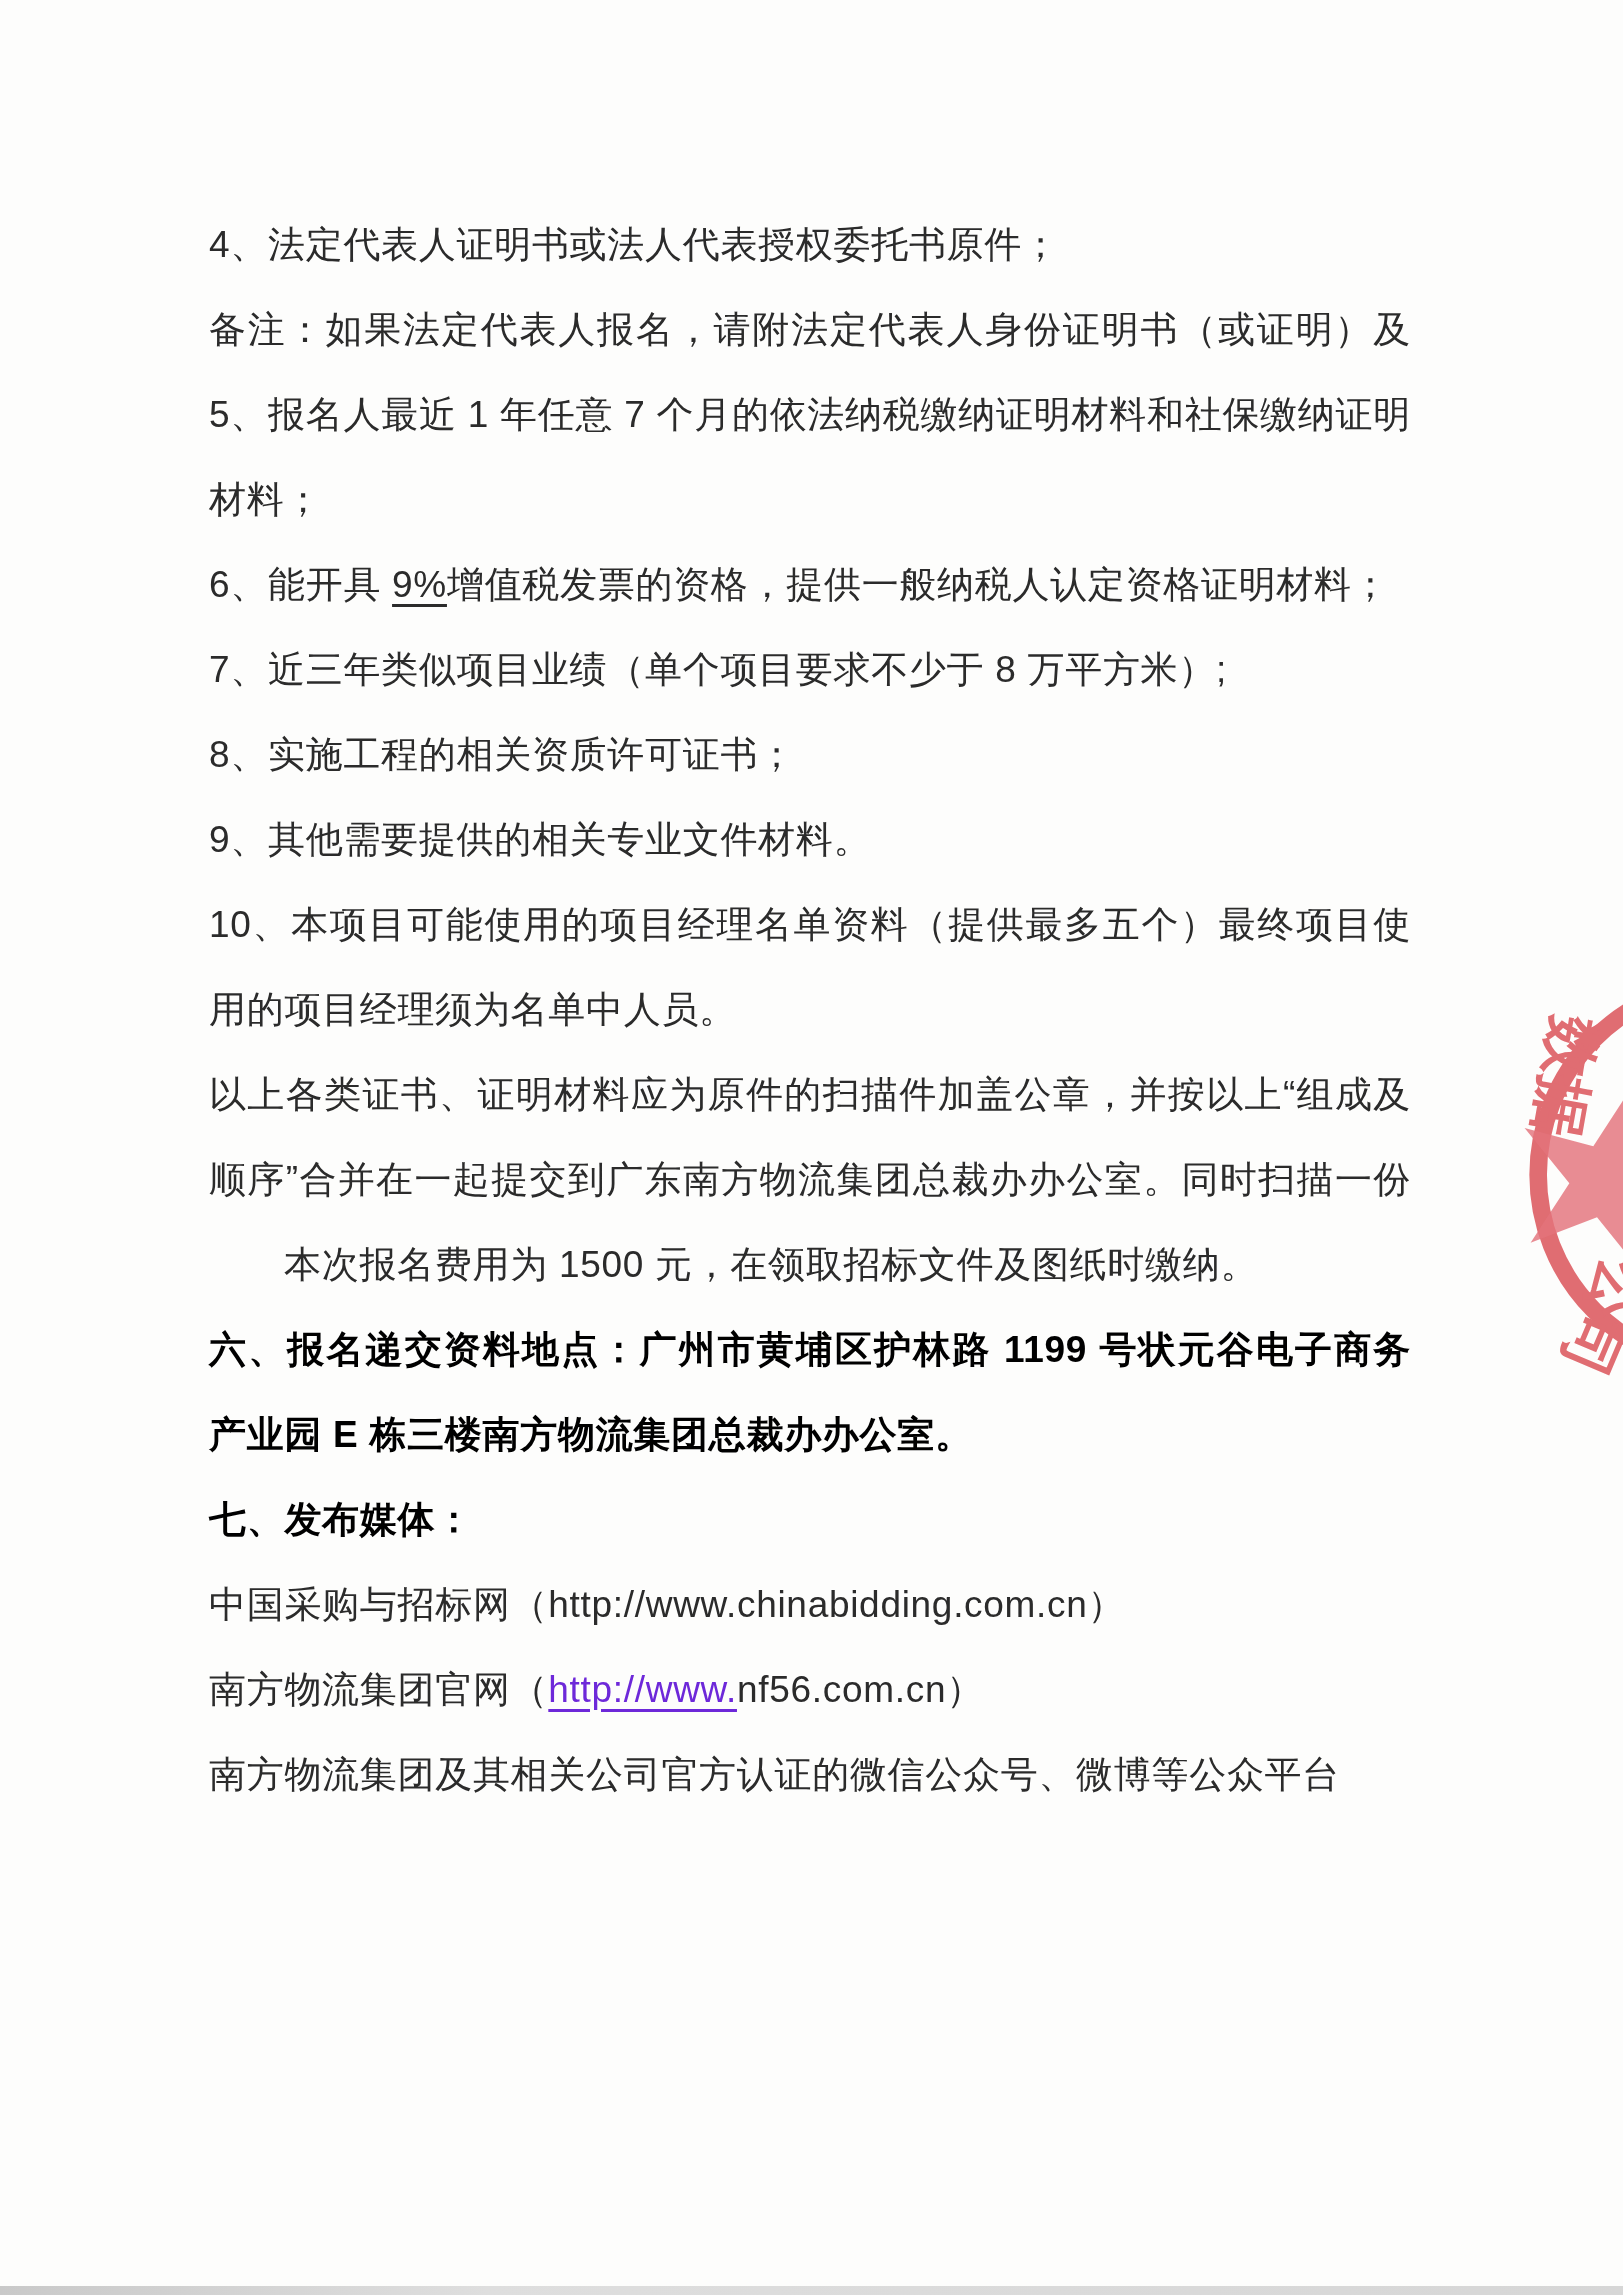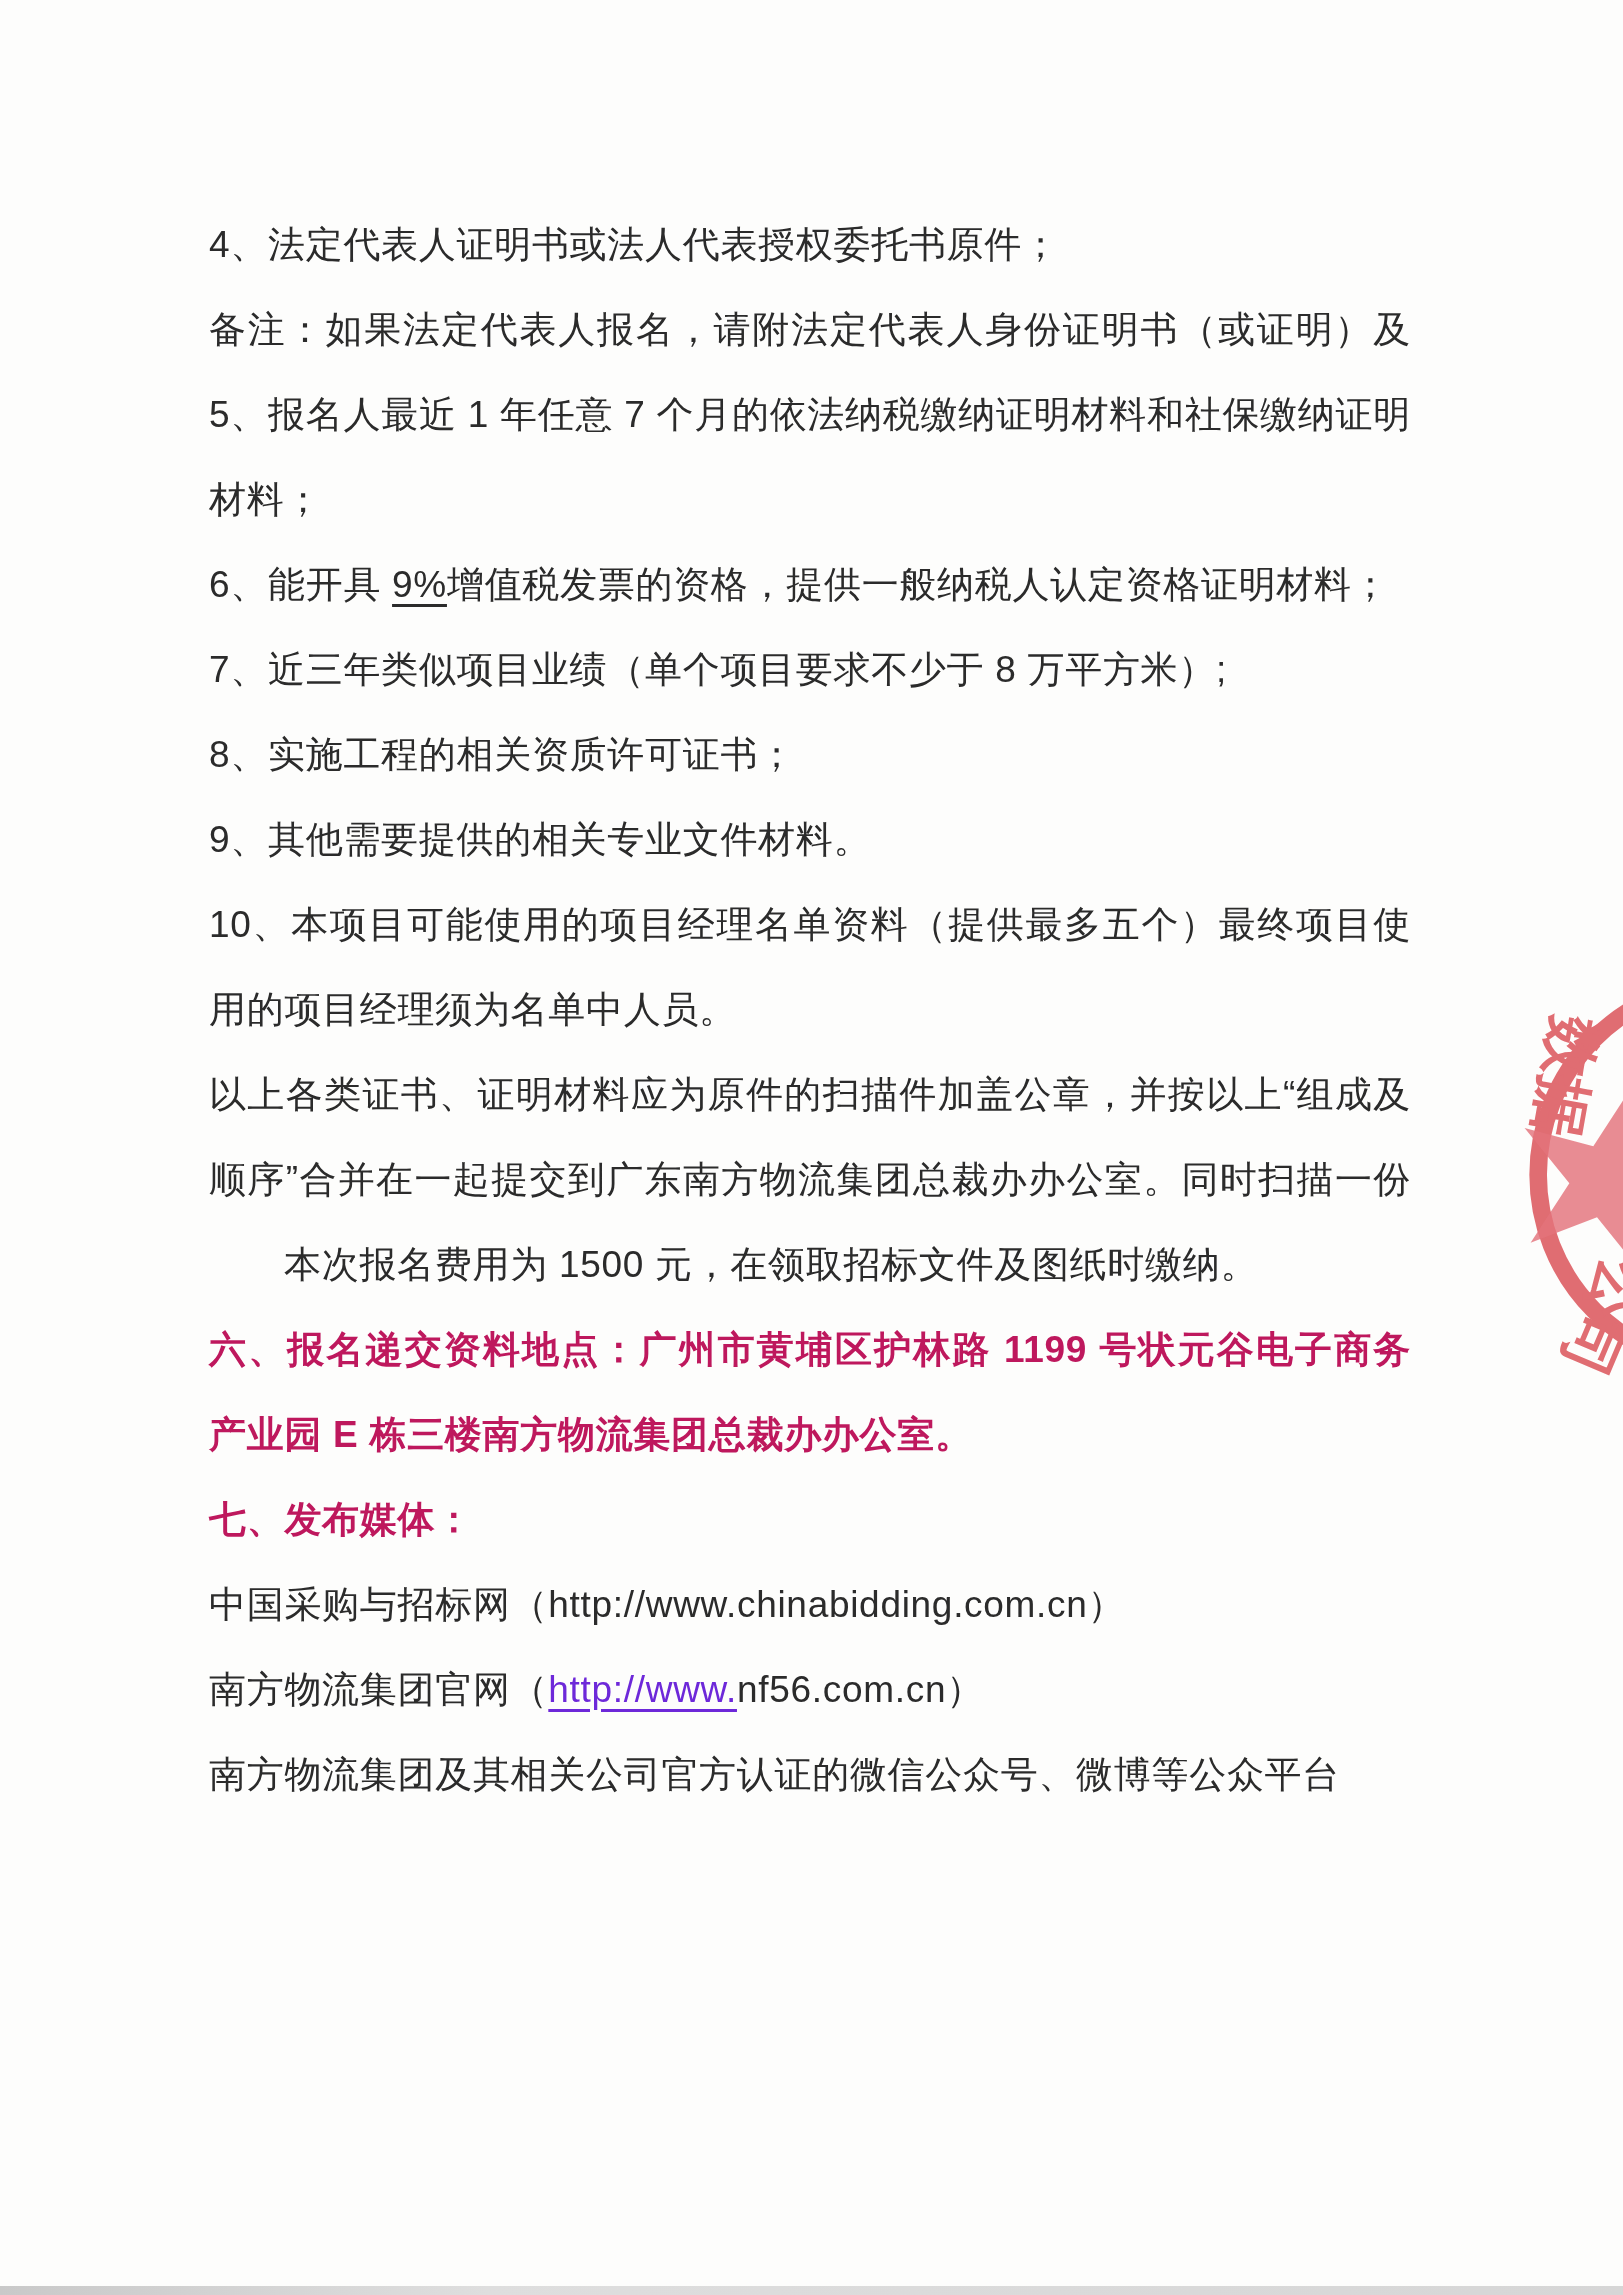--- a/index.html
+++ b/index.html
@@ -20,21 +20,21 @@
     line-height:85px;
     font-size:37px;
     letter-spacing:0.7px;
     white-space:nowrap;
   }
   .fill{
     white-space:normal;
     text-align:justify;
     text-align-last:justify;
   }
-  .bold{font-weight:700;color:#be185d;}
+  .bold{font-weight:700;color:#000000;}
   .indent{padding-left:75px;}
   .u{text-decoration:underline;text-underline-offset:6.5px;}
   .linkgray{color:#6d28d9;text-decoration:underline;text-underline-offset:6.5px;}
   .stamp{
     position:absolute;
     left:1499px;top:975px;
     width:124px;height:406px;
     pointer-events:none;
   }
   .footer-strip{

